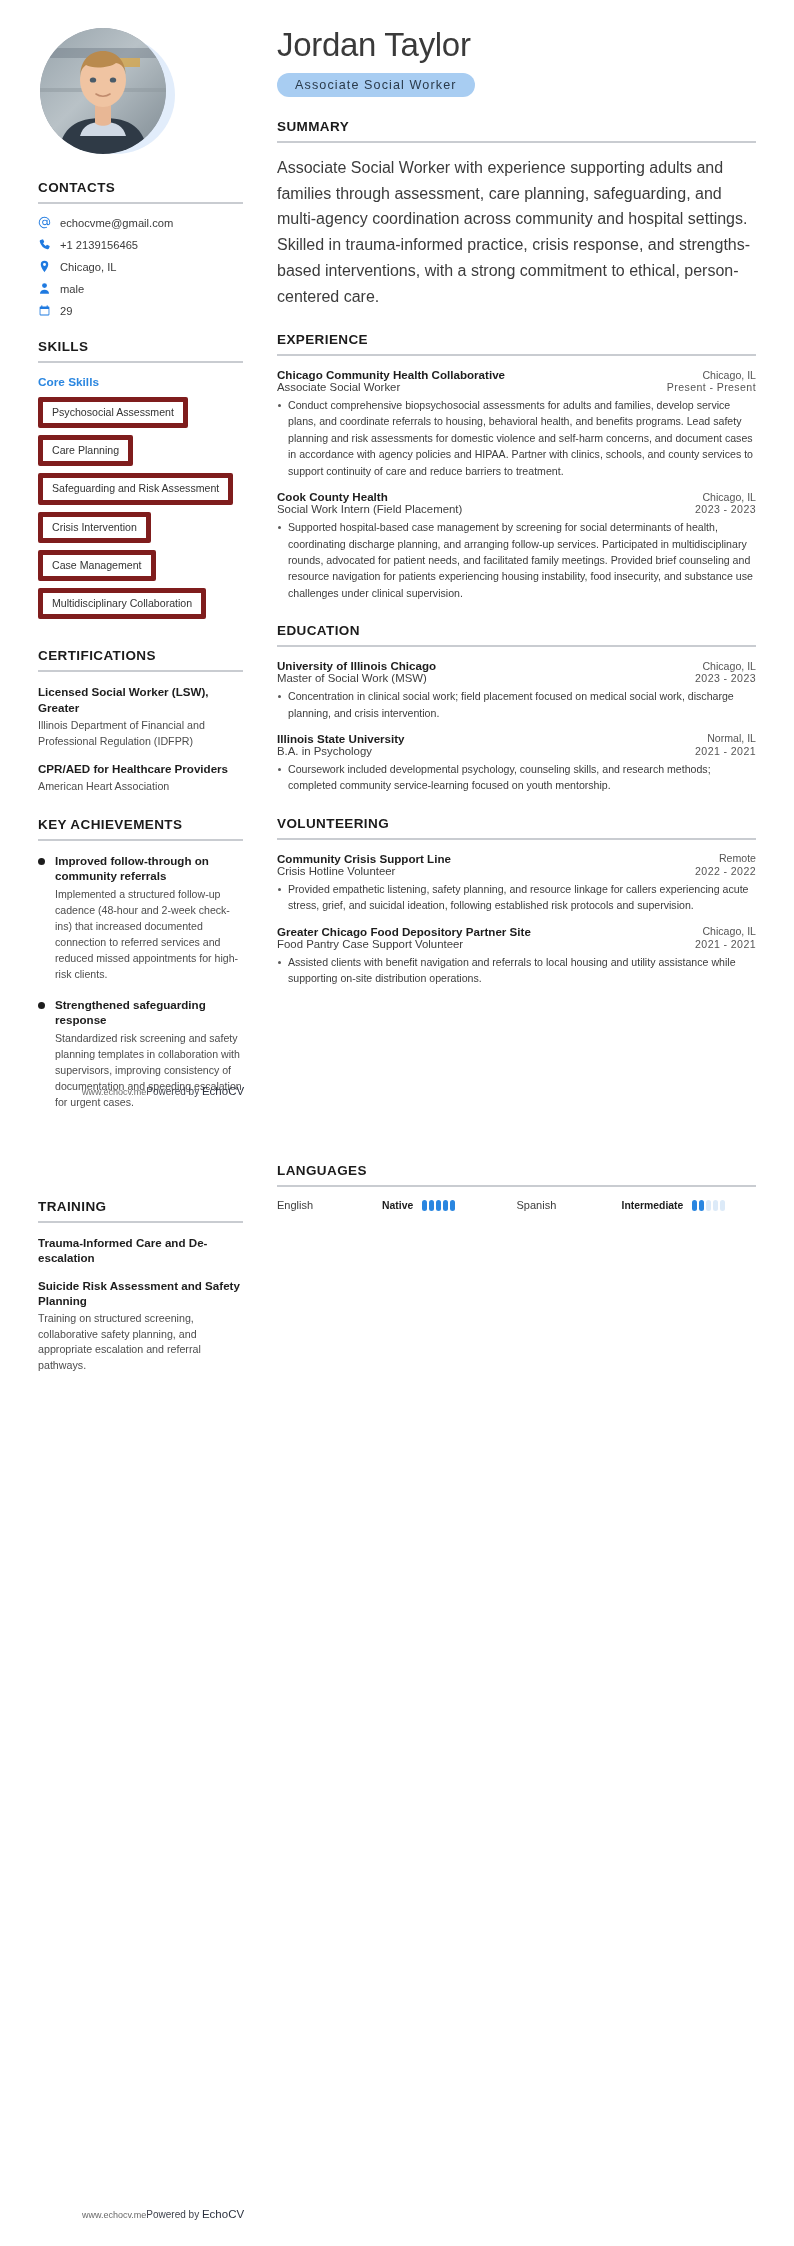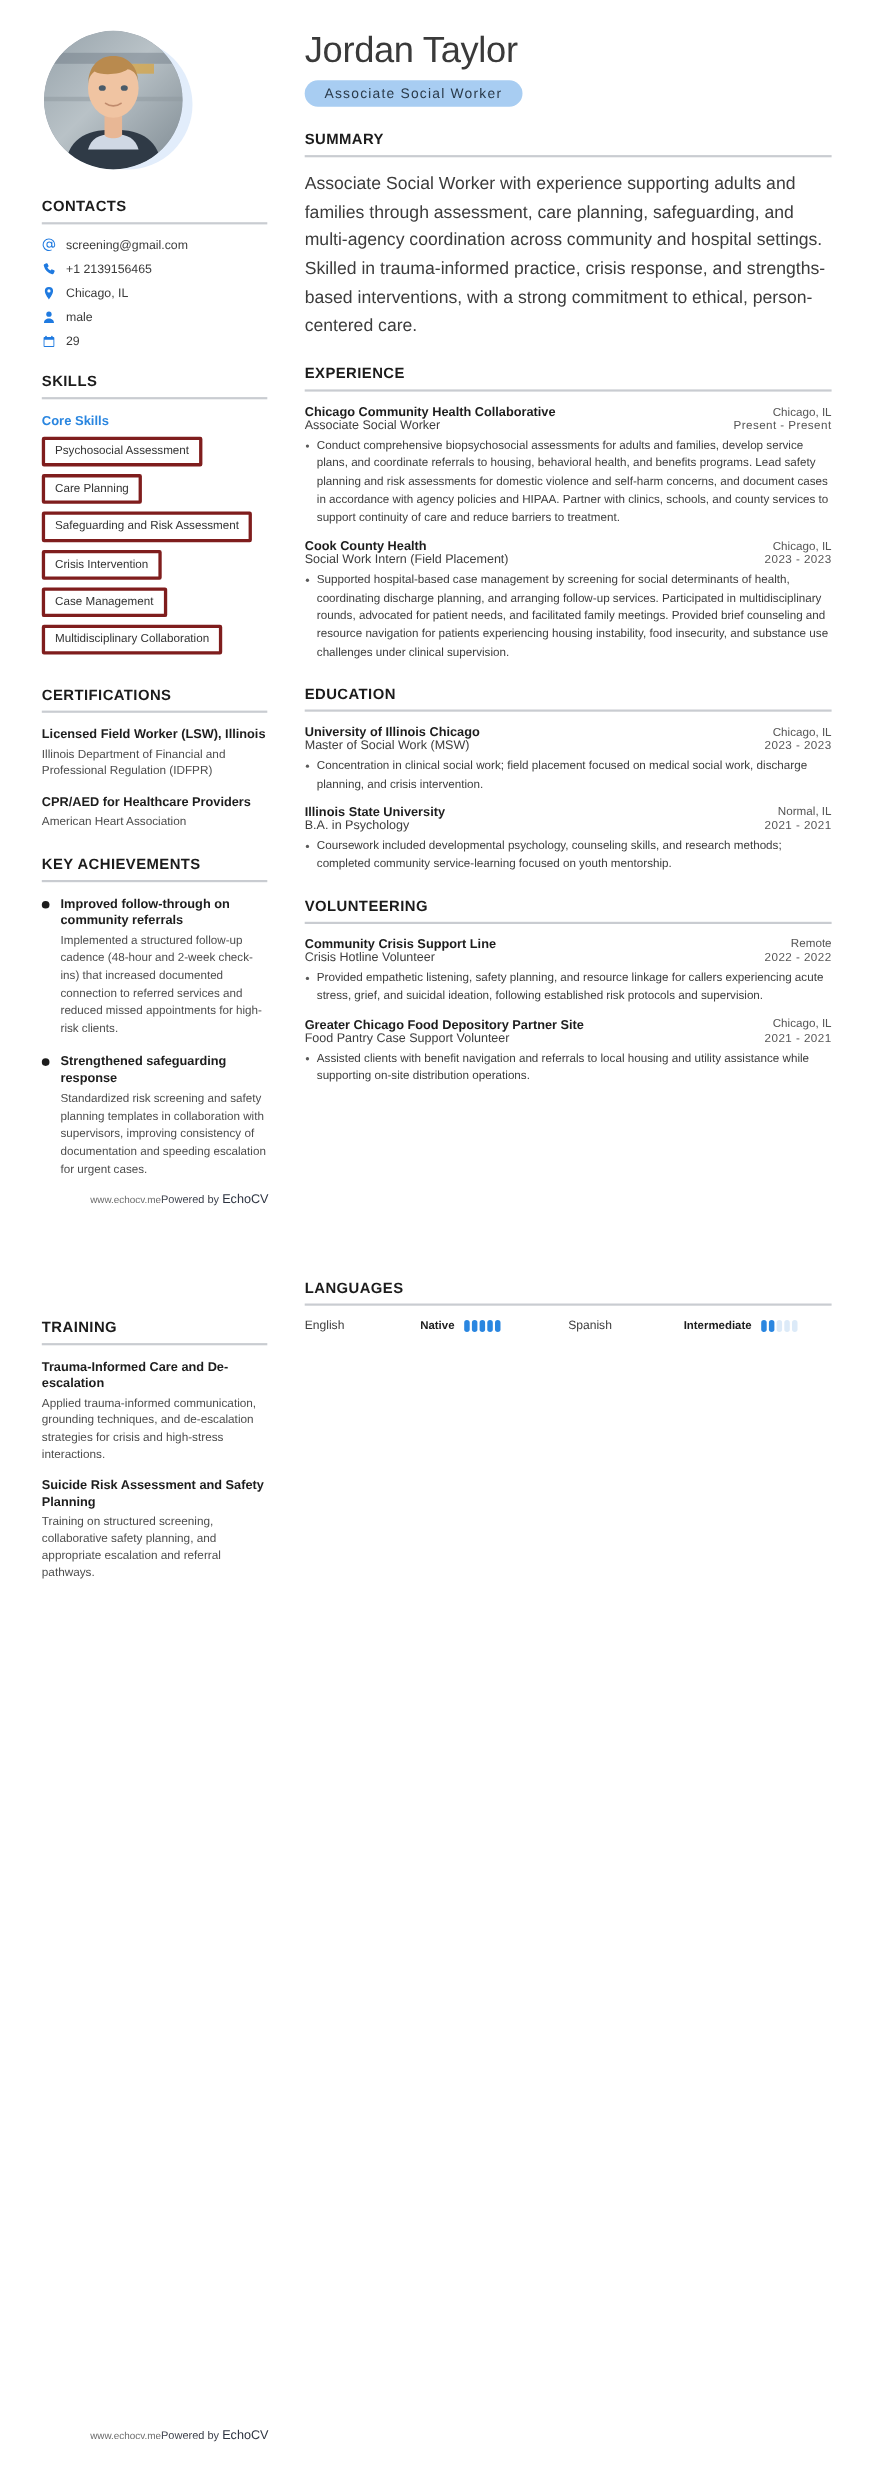--- a/index.html
+++ b/index.html
@@ -105,21 +105,21 @@
 
   
   .skill-cat {
     font-size: 11.8px;
     font-weight: bold;
     color: #2a86e0;
     margin-bottom: 8px;
   }
   .chip {
     display: inline-block;
-    border: 3px solid #7f1d1d;
+    border: 5px solid #7f1d1d;
     border-radius: 2px;
     padding: 4px 9px;
     font-size: 10.6px;
     color: #333;
     margin-bottom: 7px;
     line-height: 1.25;
     background: #fff;
   }
   .chips { display: block; }
 
@@ -329,21 +329,21 @@
         <div class="sec">
           <div class="sec-h">CONTACTS</div>
           <div class="rule"></div>
 
           <div class="contact-row">
             <span class="ci">
               <svg viewBox="0 0 16 16">
                   <path d="M8 1a7 7 0 1 0 3.2 13.2l-.5-1A5.9 5.9 0 1 1 13.9 8c0 1.3-.4 2-1.2 2-.6 0-.9-.4-.9-1.1V4.7h-1.1v.9A2.6 2.6 0 0 0 8.4 4.5a3.2 3.2 0 0 0-3.2 3.4 3.2 3.2 0 0 0 3.1 3.4 2.7 2.7 0 0 0 2.2-1.1 1.9 1.9 0 0 0 1.9 1.2c1.6 0 2.6-1.3 2.6-3.4A7 7 0 0 0 8 1zm.4 9.2A2.2 2.2 0 0 1 6.3 7.9a2.2 2.2 0 0 1 2.1-2.3 2.2 2.2 0 0 1 2.2 2.3 2.2 2.2 0 0 1-2.2 2.3z"></path>
                 </svg>
             </span>
-            <span>screening@gmail.com</span>
+            <span>echocvme@gmail.com</span>
           </div>
 
           <div class="contact-row">
             <span class="ci">
               <svg viewBox="0 0 16 16">
                   <path d="M5.2 1.7 3.1 2.6a1.6 1.6 0 0 0-.9 1.9A13 13 0 0 0 11.5 13.8a1.6 1.6 0 0 0 1.9-.9l.9-2.1a1 1 0 0 0-.5-1.3l-2.2-1a1 1 0 0 0-1.2.3l-.8 1a10 10 0 0 1-3.4-3.4l1-.8a1 1 0 0 0 .3-1.2l-1-2.2a1 1 0 0 0-1.3-.5z"></path>
                 </svg>
             </span>
             <span>+1 2139156465</span>
           </div>
@@ -390,21 +390,21 @@
             <div><span class="chip">Crisis Intervention</span></div>
             <div><span class="chip">Case Management</span></div>
             <div><span class="chip">Multidisciplinary Collaboration</span></div>
           </div>
         </div>
 
         <div class="sec">
           <div class="sec-h">CERTIFICATIONS</div>
           <div class="rule"></div>
           <div class="entry">
-            <div class="entry-title">Licensed Field Worker (LSW), Illinois</div>
+            <div class="entry-title">Licensed Social Worker (LSW), Greater</div>
             <div class="entry-sub">Illinois Department of Financial and Professional Regulation (IDFPR)</div>
           </div>
           <div class="entry">
             <div class="entry-title">CPR/AED for Healthcare Providers</div>
             <div class="entry-sub">American Heart Association</div>
           </div>
         </div>
 
         <div class="sec">
           <div class="sec-h">KEY ACHIEVEMENTS</div>
@@ -556,21 +556,20 @@
     <div class="p2-cols">
 
       <div class="col-left">
         <div style="height:36px"></div>
 
         <div class="sec">
           <div class="sec-h">TRAINING</div>
           <div class="rule"></div>
           <div class="entry">
             <div class="entry-title">Trauma-Informed Care and De-escalation</div>
-            <div class="entry-sub">Applied trauma-informed communication, grounding techniques, and de-escalation strategies for crisis and high-stress interactions.</div>
           </div>
           <div class="entry">
             <div class="entry-title">Suicide Risk Assessment and Safety Planning</div>
             <div class="entry-sub">Training on structured screening, collaborative safety planning, and appropriate escalation and referral pathways.</div>
           </div>
         </div>
       </div>
 
       <div class="col-right">
 

